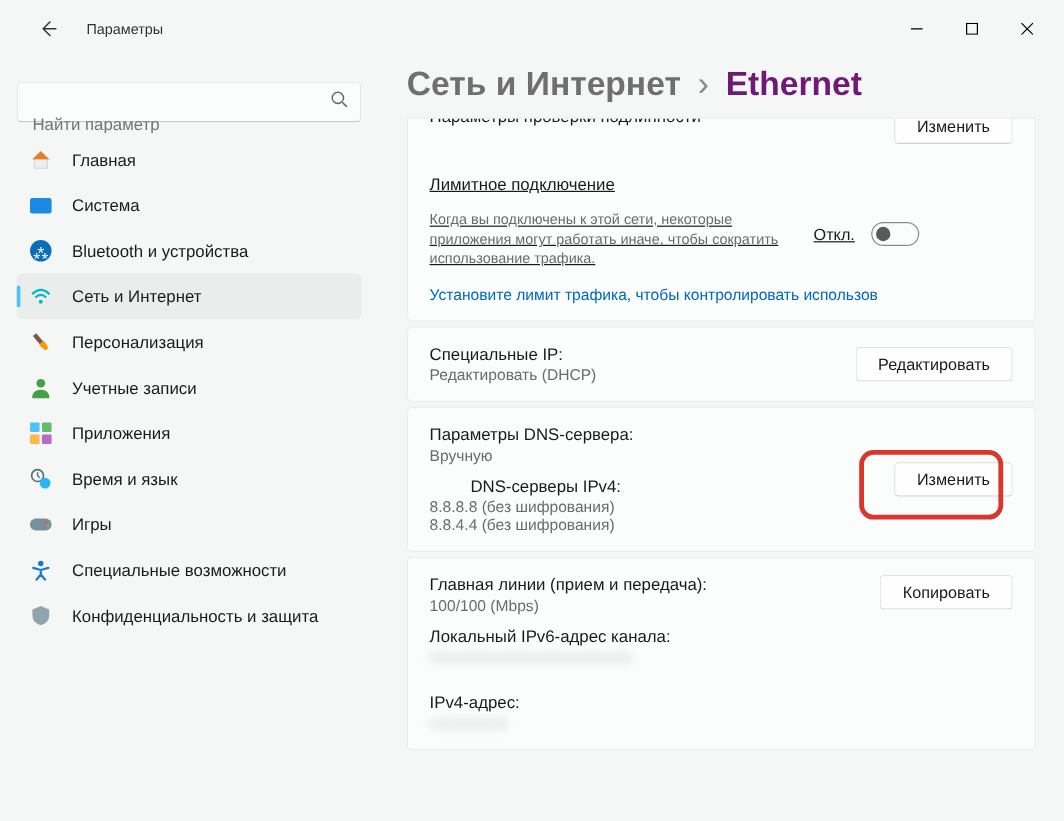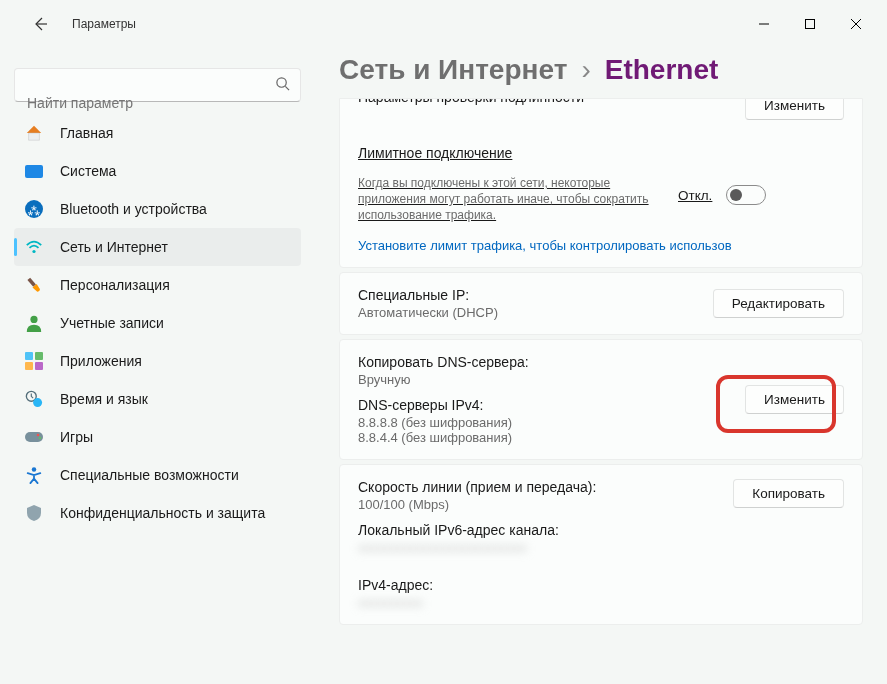--- a/index.html
+++ b/index.html
@@ -43,21 +43,21 @@
   .breadcrumb .parent { color:#6f6f6f; font-weight:600; cursor:pointer; }
   .breadcrumb .sep { color:#888; font-weight:400; }
   .breadcrumb .current { color:#701a75; }
 
   .cards { display:flex; flex-direction:column; gap:4px; }
   .card { background:#fbfdfc; border:1px solid #eceeed; border-radius:4px; padding:14px 18px; position:relative; }
   .card.cut-top { border-top-left-radius:0; border-top-right-radius:0; padding-top:0; }
   .row { display:flex; align-items:center; }
   .row .txt { flex:1; }
   .lbl { font-size:14px; color:#1a1a1a; }
-  .lbl.strong { margin-top:4px; }
+  .lbl.strong { margin-top:4px;margin-left:34px; }
   .sub { font-size:12px; color:#6b6b6b; margin-top:14px; line-height:1.35; }
   .val { font-size:13px; color:#6b6b6b; margin-top:2px; }
   .link { color:#0067c0; font-size:13px; margin-top:14px; cursor:pointer; display:block; }
   .btn { background:#fdfefd; border:1px solid #e2e4e3; border-bottom-color:#cfd1d0; border-radius:4px; padding:6px 18px; font-size:13.5px; cursor:pointer; color:#1a1a1a; }
   .btn.half { position:relative; top:-8px; }
   .toggle { width:40px; height:20px; border-radius:10px; border:1px solid #8b8b8b; position:relative; cursor:pointer; }
   .toggle::after { content:""; position:absolute; left:3px; top:3px; width:12px; height:12px; border-radius:50%; background:#5a5a5a; }
   .toggle-row { display:flex; align-items:center; gap:14px;margin-top:40px; }
   .toggle-lbl { font-size:13.5px; }
 
@@ -237,46 +237,46 @@
               <div class="toggle"></div>
             </div>
           </div>
           <a class="link">Установите лимит трафика, чтобы контролировать использов</a>
         </div>
 
         <div class="card">
           <div class="row">
             <div class="txt">
               <div class="lbl">Специальные IP:</div>
-              <div class="val">Автоматически (DHCP)</div>
+              <div class="val">Редактировать (DHCP)</div>
             </div>
             <button class="btn">Редактировать</button>
           </div>
         </div>
 
         <div class="card" style="position:relative;">
           <div class="row" style="align-items:flex-start;">
             <div class="txt">
-              <div class="lbl">Копировать DNS-сервера:</div>
+              <div class="lbl">Параметры DNS-сервера:</div>
               <div class="val">Вручную</div>
               <div class="lbl strong" style="margin-top:10px">DNS-серверы IPv4:</div>
               <div class="val">8.8.8.8 (без шифрования)</div>
               <div class="val" style="margin-top:0">8.8.4.4 (без шифрования)</div>
             </div>
             <div style="position:relative; align-self:center;">
               <button class="btn">Изменить</button>
               <div class="highlight h1"></div>
             </div>
           </div>
         </div>
 
         <div class="card">
           <div class="row" style="align-items:flex-start;">
             <div class="txt">
-              <div class="lbl">Скорость линии (прием и передача):</div>
+              <div class="lbl">Главная линии (прием и передача):</div>
               <div class="val">100/100 (Mbps)</div>
               <div class="lbl" style="margin-top:10px">Локальный IPv6-адрес канала:</div>
               <div class="val blur">xxxxxxxxxxxxxxxxxxxxxxxxxx</div>
               <div class="lbl" style="margin-top:22px">IPv4-адрес:</div>
               <div class="val blur">xxxxxxxxxx</div>
             </div>
             <button class="btn" style="align-self:flex-start">Копировать</button>
           </div>
         </div>
 

